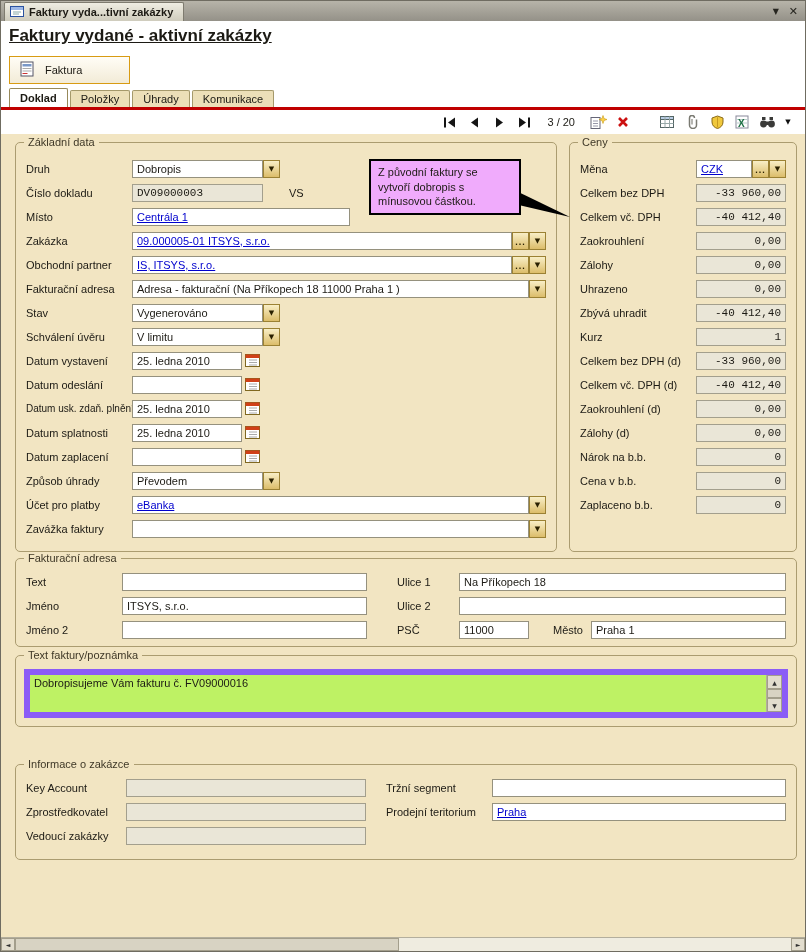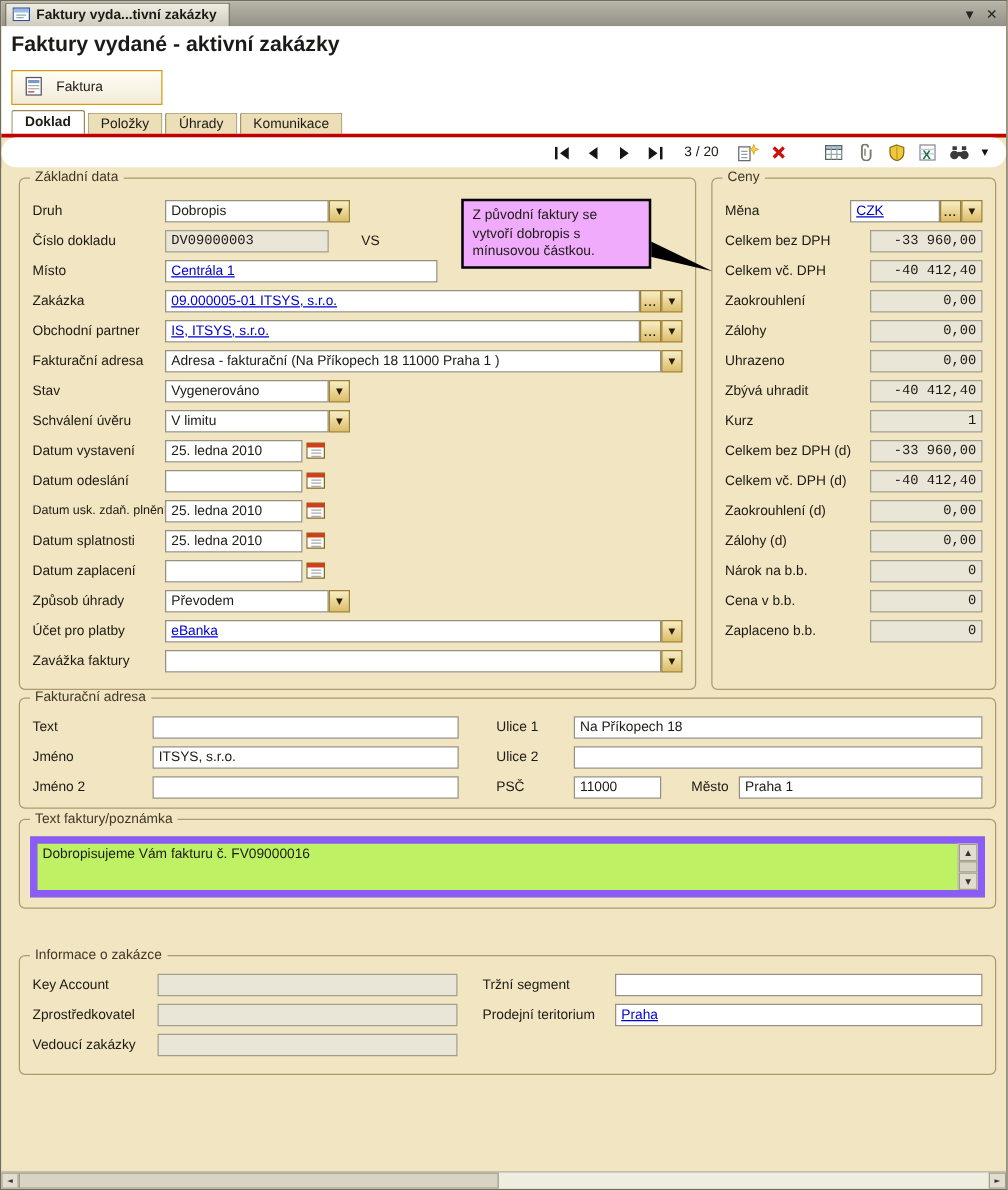--- a/index.html
+++ b/index.html
@@ -11,32 +11,32 @@
   .wtab { position:absolute; left:3px; top:1px; bottom:0; display:flex; align-items:center; gap:5px;
           padding:0 10px 0 5px; background:linear-gradient(#efede2,#cfccbd); border:1px solid #7e7b6f; border-bottom:none;
           border-radius:2px 2px 0 0; font-weight:bold; }
   .tb-btns { position:absolute; right:7px; top:0; bottom:0; display:flex; align-items:center; gap:10px; }
   .tb-btn { color:#26251f; font-family:"DejaVu Sans",sans-serif; cursor:default; }
   .tb-menu { font-size:8px; }
   .tb-close { font-size:11px; font-weight:bold; }
 
   
   .header { position:absolute; top:20px; left:0; right:0; height:86px; background:#fff; }
-  .ptitle { position:absolute; left:8px; top:5px; font-size:17px; font-weight:bold; }
+  .ptitle { position:absolute; left:8px; top:5px; font-size:17px; font-weight:bold;text-decoration:underline; }
   .fakt-btn { position:absolute; left:8px; top:35px; width:121px; height:28px; border:1px solid #d89b13;
               background:linear-gradient(#fffdf6,#f2ebd7); display:flex; align-items:center; gap:10px; padding-left:9px; cursor:default; }
   .tabstrip { position:absolute; left:8px; bottom:0; display:flex; align-items:flex-end; gap:2px; }
   .tab { height:17px; padding:2px 10px 0; background:#ecdfb8; border:1px solid #a5996b; border-bottom:none;
          border-radius:2px 2px 0 0; cursor:default; }
   .tab.active { height:19px; padding-top:3px; background:#fff; font-weight:bold; border-color:#97895a; }
   .redline { position:absolute; top:106px; left:0; right:0; height:3px; background:#c00000; }
 
   
   .toolbar { position:absolute; top:109px; left:0; right:0; height:24px; background:#fff;
-             display:flex; align-items:center; justify-content:flex-end; gap:7px; padding-right:12px;border-radius:12px; }
+             display:flex; align-items:center; justify-content:flex-end; gap:7px; padding-right:12px; }
   .ticon { display:flex; align-items:center; justify-content:center; width:18px; height:18px; cursor:default; }
   .tpos { margin:0 7px; }
   .tsep { width:12px; }
   .tcaret { width:10px; font-size:7px; font-family:"DejaVu Sans",sans-serif; color:#111; display:flex; justify-content:center; cursor:default; }
 
   
   .main { position:absolute; top:133px; left:0; right:0; bottom:14px; background:#f2e5c2; }
   .grp { position:absolute; border:1px solid #ab9c70; border-radius:5px; }
   .legend { position:absolute; top:-7px; left:8px; background:#f2e5c2; padding:0 4px; color:#3f3827; }
   .rows { position:absolute; left:10px; right:10px; top:16px; bottom:4px; }
@@ -419,21 +419,21 @@
         </div>
 
       </div>
     </div>
 
     <div class="grp" style="left:568px; top:8px; width:228px; height:410px;">
       <div class="legend">Ceny</div>
       <div class="rows">
         <div class="crow">
           <span class="clab">Měna</span>
-          <div class="field" style="width:72px;text-align:right;">
+          <div class="field" style="width:56px;text-align:right;">
               <span class="lnk">CZK</span>
             </div>
           <div class="dotbtn">...</div>
           <div class="ddbtn">
               <span>▼</span>
             </div>
         </div>
         <div id="ceny-generated">
             <div class="crow">
               <span class="clab">Celkem bez DPH</span>

